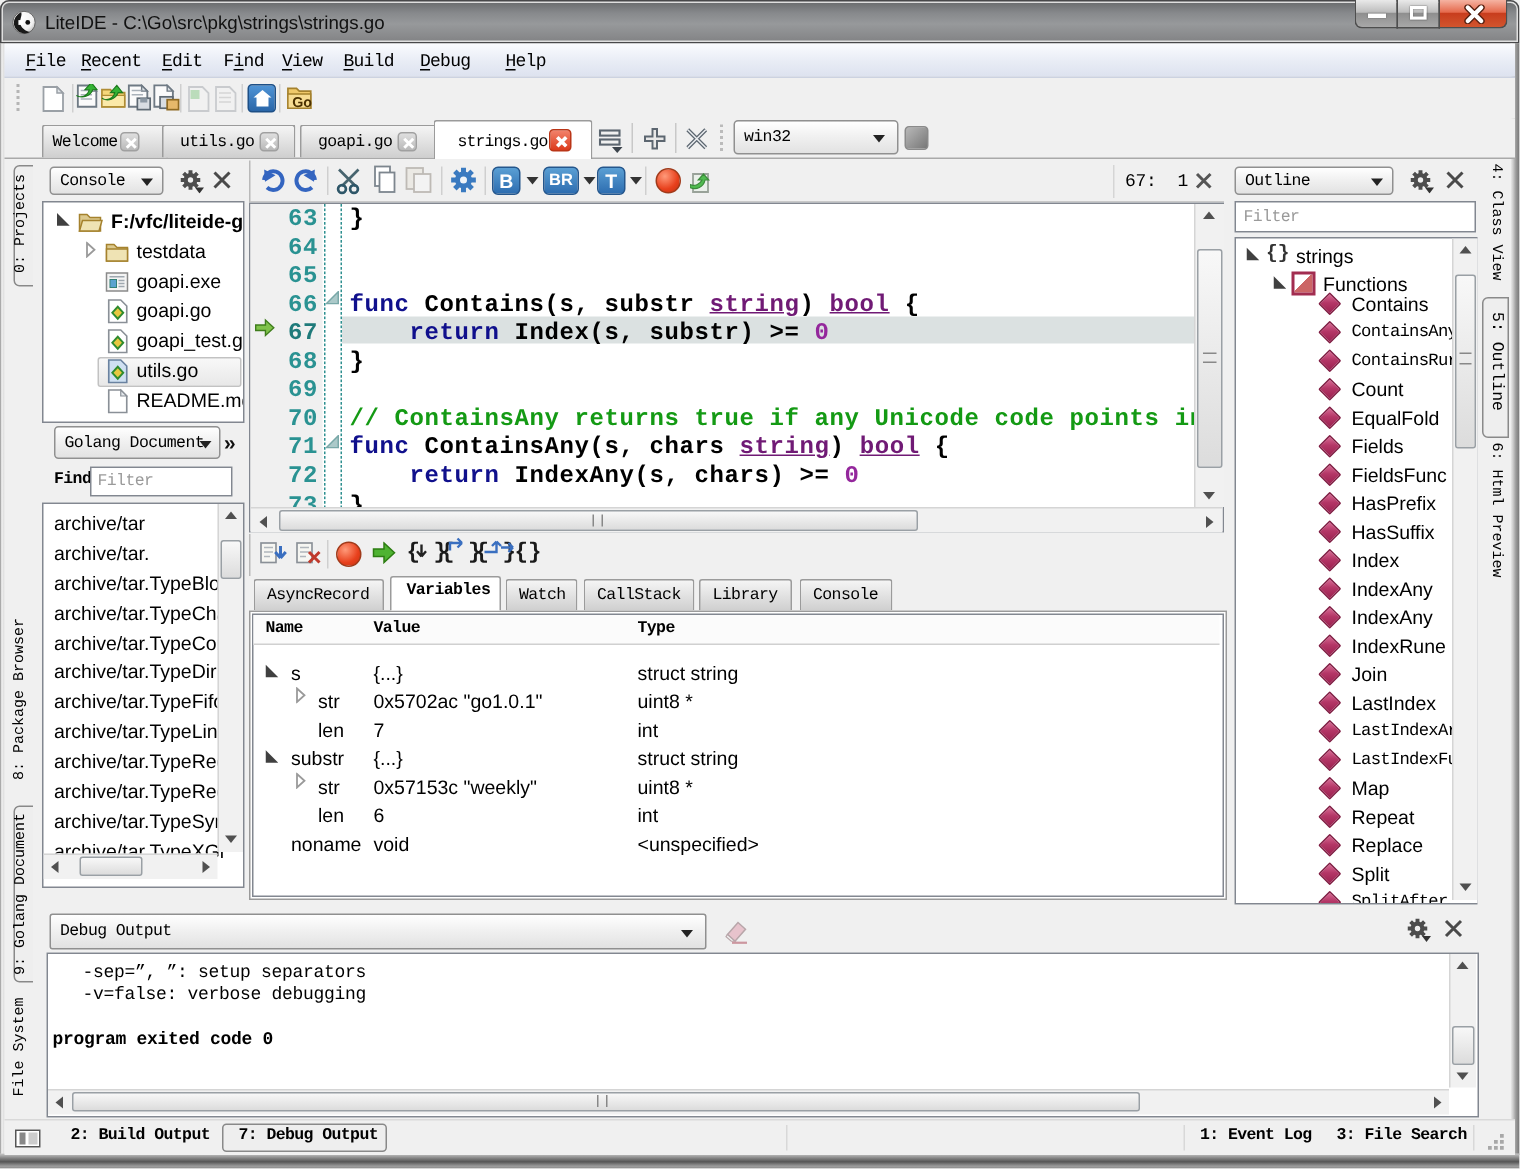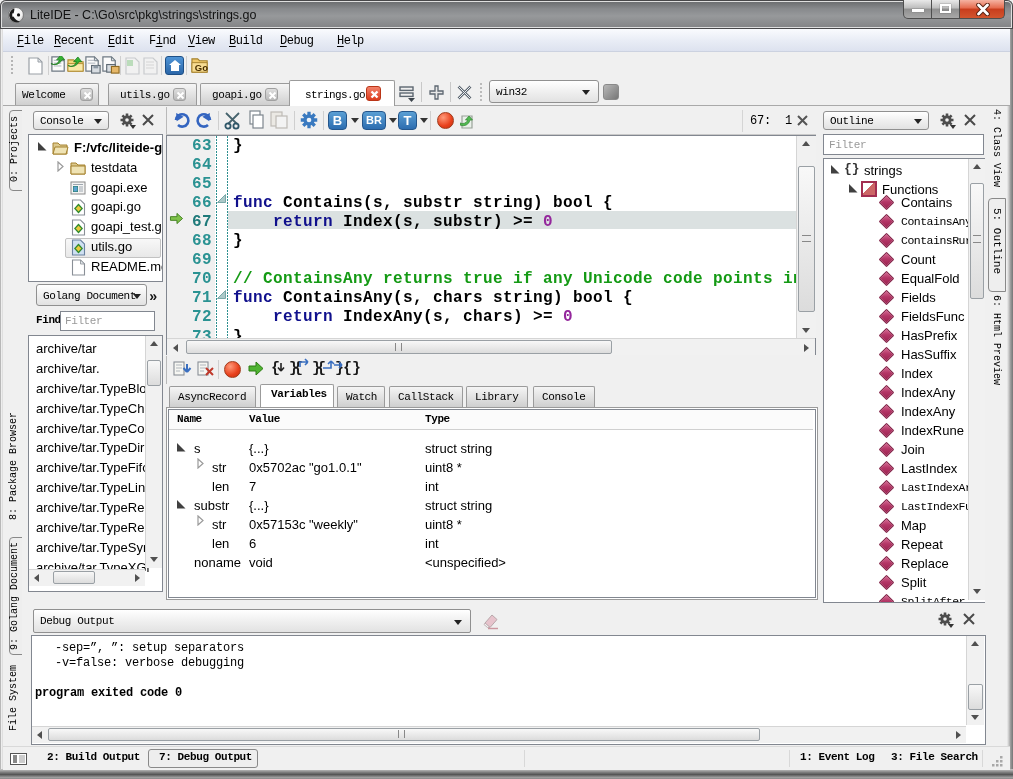--- a/index.html
+++ b/index.html
@@ -58,21 +58,21 @@
   .sb{position:absolute;background:#f1f1f1;}
   .sbthumb{position:absolute;background:linear-gradient(#f8f8f8,#dcdcdc);border:1px solid #9aa0a5;border-radius:2px;box-sizing:border-box;}
   .tri{position:absolute;width:0;height:0;}
   
   #editor{position:absolute;left:166px;top:135px;width:650px;height:220px;background:#fff;border:1px solid #828790;box-sizing:border-box;}
   .cl{position:absolute;left:0;width:100%;height:19px;white-space:pre;overflow:hidden;
       font-family:"Liberation Mono",monospace;font-size:16px;font-weight:bold;letter-spacing:0.4px;line-height:19px;}
   .gut{position:absolute;left:0;top:0;width:48px;height:202px;background:#f0f0f0;}
   .gnum{position:absolute;left:0;width:45px;text-align:right;font-family:"Liberation Mono",monospace;font-size:16px;font-weight:bold;
         letter-spacing:0.4px;color:#2a9292;line-height:19px;}
-  .kw{color:#10108c;} .ty{color:#000000;} .cm{color:#149a14;} .nm{color:#94279c;}
+  .kw{color:#10108c;} .ty{color:#701a75;text-decoration:underline;} .cm{color:#149a14;} .nm{color:#94279c;}
   
   .titem{position:absolute;font-size:13px;color:#000;white-space:nowrap;}
   .dmd{width:11px;height:11px;transform:rotate(45deg);border-radius:1px;
        background:linear-gradient(135deg,#d96a94 0%,#b43767 45%,#9c2150 100%);border:1px solid #7e1a40;box-sizing:border-box;}
   
   #statusbar{position:absolute;left:3px;top:746px;width:1007px;height:23px;background:#f0f0f0;border-top:1px solid #d9d9d9;}
   .stxt{position:absolute;top:4px;font-size:11px;letter-spacing:-0.4px;font-family:"Liberation Mono",monospace;font-weight:700;color:#000;}
 </style></head>
 <body>
 
@@ -168,21 +168,21 @@
   <div class="abs" style="left:183px;top:4px;width:1px;height:19px;background:#cfcfcf"></div>
   <svg class="abs" style="left:188px;top:4px" width="19" height="19" viewBox="0 0 20 20">
     <path d="M1 3 h6 l2 2 h8 v12 h-16 z" fill="#f0c96a" stroke="#a5822e" stroke-width="1.2"></path>
     <path d="M1 7 h16 v10 h-16 z" fill="#f7dc92" stroke="#a5822e" stroke-width="1"></path>
     <text x="4" y="16" font-family="Liberation Sans" font-size="10" font-weight="bold" fill="#4a3000">Go</text>
   </svg>
 </div>
 
 <div id="tabbar">
   <div class="bline"></div>
-  <div class="tab" style="left:12px;width:84px">
+  <div class="tab" style="left:25px;width:84px">
       <div class="ttxt" style="left:6px">Welcome</div>
     </div>
   <div class="tabx" style="left:77px;top:9px">
       <svg width="11" height="11" viewBox="0 0 11 11">
         <path d="M2.5 2.5 L8.5 8.5 M8.5 2.5 L2.5 8.5" stroke="#fff" stroke-width="2"></path>
       </svg>
     </div>
   <div class="tab" style="left:105px;width:89px">
       <div class="ttxt" style="left:11px">utils.go</div>
     </div>

